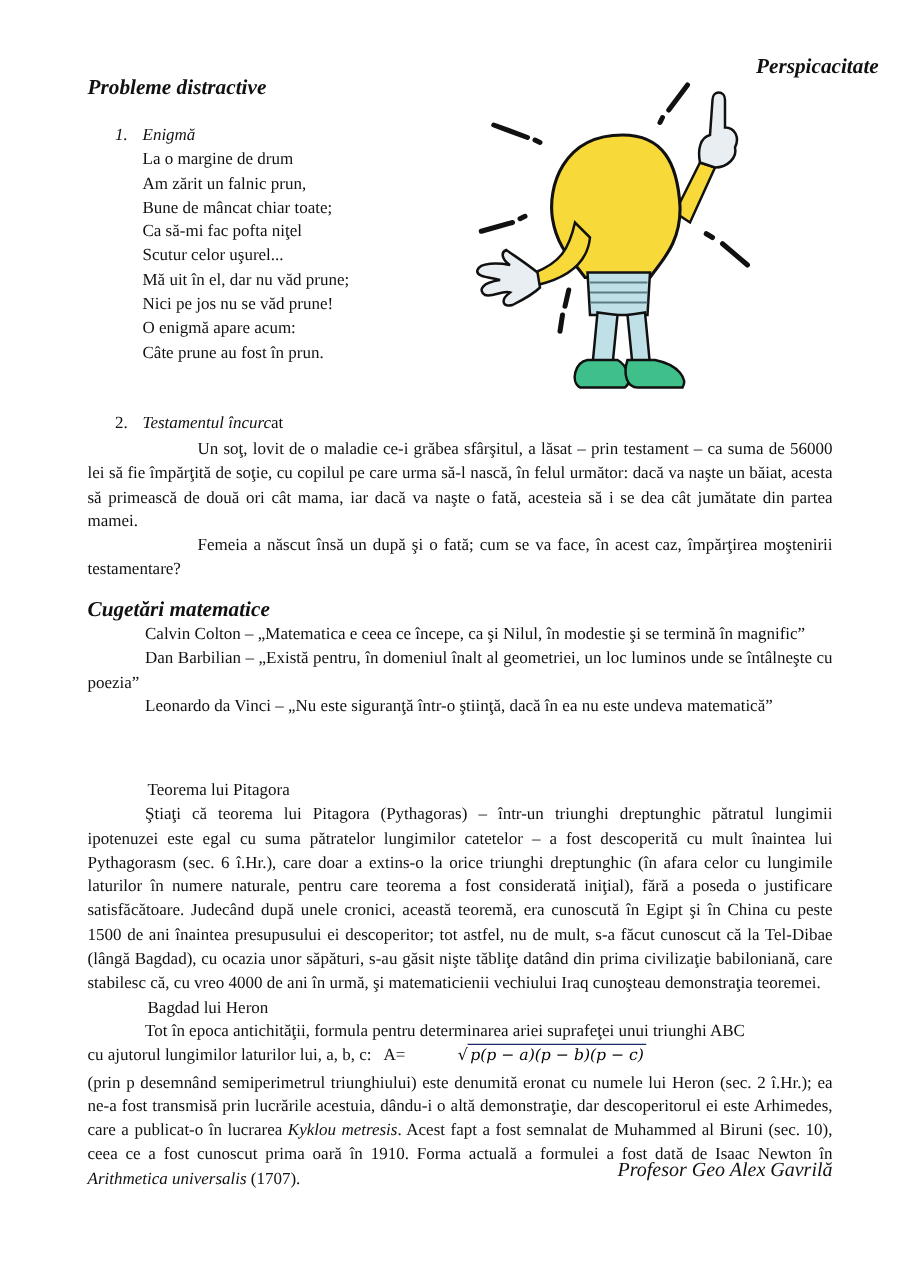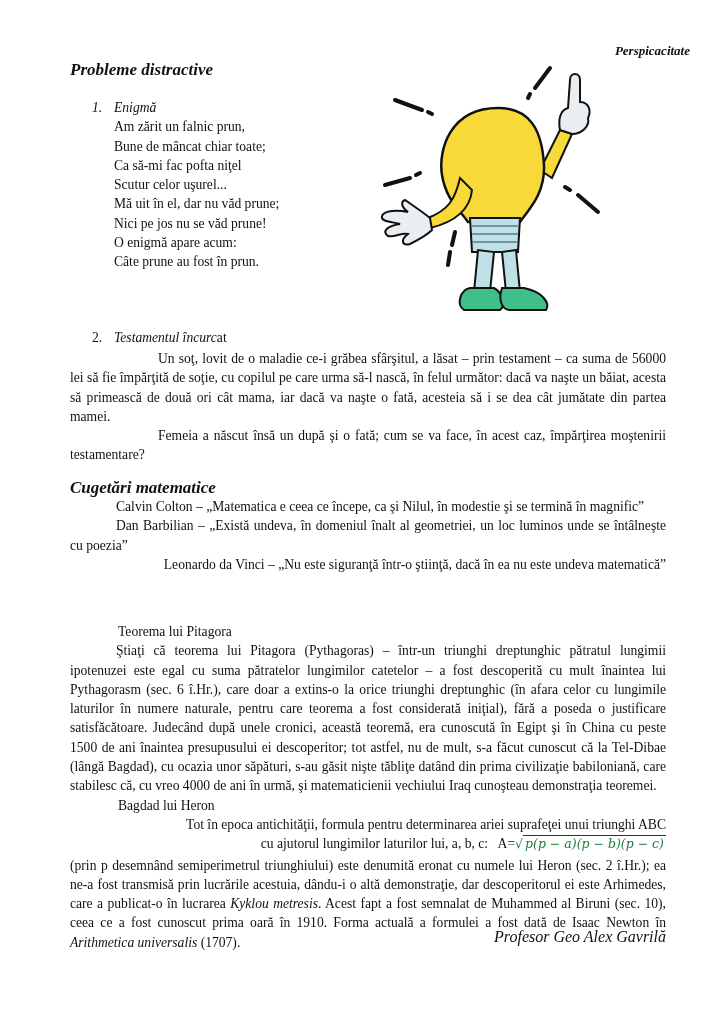--- a/index.html
+++ b/index.html
@@ -1,47 +1,48 @@
 <!DOCTYPE html>
 <html><head>
 <meta charset="utf-8">
 <style>
   html, body { margin: 0; padding: 0; background: #ffffff; }
   body { width: 724px; height: 1024px; position: relative; overflow: hidden;
          font-family: "Liberation Serif", "DejaVu Serif", serif; color: #111; font-size: 13.6px; }
   .page { position: absolute; left: 0; top: 0; width: 724px; height: 1024px; }
-  .running-head { position: absolute; right: 34px; top: 43px; font-weight: bold; font-style: italic; font-size: 13px; }
+  .running-head { position: absolute; right: 21px; top: 43px; font-weight: bold; font-style: italic; font-size: 17px; }
   .h { position: absolute; left: 70px; font-weight: bold; font-style: italic; font-size: 17px; }
   .poem { position: absolute; left: 92px; top: 98px; line-height: 19.3px; }
   .poem .num { display: inline-block; width: 22px; font-style: italic; }
   .poem .title { font-style: italic; }
   .poem .line { padding-left: 22px; }
   .block { position: absolute; left: 70px; width: 596px; text-align: justify; line-height: 19.3px; }
   .indent { text-indent: 88px; }
   .indent2 { padding-left: 46px; }
   .ind-label { padding-left: 48px; }
   .item2-title { position: absolute; left: 92px; top: 330px; }
   .item2-title .num { display: inline-block; width: 22px; }
-  .formula { color: #15803d; font-style: italic; font-family: "DejaVu Serif", serif; font-size: 12.5px; }
+  .formula { color: #000000; font-style: italic; font-family: "DejaVu Serif", serif; font-size: 12.5px; margin-left: 42px; }
   .sqrt { border-top: 1px solid #1a2a6e; padding: 0 2px; }
   .sign { position: absolute; right: 58px; top: 928px; font-style: italic; font-size: 16px; }
   .illus { position: absolute; left: 360px; top: 60px; width: 280px; height: 270px; }
-  .nojust { text-align: right; }
+  .nojust { text-align: left; }
 </style>
 </head>
 <body>
 
 <div class="page">
 
   <div class="running-head">Perspicacitate</div>
 
   <div class="h" style="top:60px;">Probleme distractive</div>
 
   <div class="poem">
     <div><span class="num">1.</span><span class="title">Enigmă</span></div>
+    <div class="line">La o margine de drum</div>
     <div class="line">Am zărit un falnic prun,</div>
     <div class="line">Bune de mâncat chiar toate;</div>
     <div class="line">Ca să-mi fac pofta niţel</div>
     <div class="line">Scutur celor uşurel...</div>
     <div class="line">Mă uit în el, dar nu văd prune;</div>
     <div class="line">Nici pe jos nu se văd prune!</div>
     <div class="line">O enigmă apare acum:</div>
     <div class="line">Câte prune au fost în prun.</div>
   </div>
 
@@ -90,21 +91,21 @@
   <div class="block" style="top:349px;">
     <div class="indent">Un soţ, lovit de o maladie ce-i grăbea sfârşitul, a lăsat – prin testament – ca suma de 56000 lei să fie împărţită de soţie, cu copilul pe care urma să-l nască, în felul următor: dacă va naşte un băiat, acesta să primească de două ori cât mama, iar dacă va naşte o fată, acesteia să i se dea cât jumătate din partea mamei.</div>
     <div class="indent">Femeia a născut însă un după şi o fată; cum se va face, în acest caz, împărţirea moştenirii testamentare?</div>
   </div>
 
   <div class="h" style="top:478px;">Cugetări matematice</div>
   <div class="block" style="top:497px;">
     <div class="indent2" style="text-indent:0; padding-left:0;">
         <div style="text-indent:46px;">Calvin Colton – „Matematica e ceea ce începe, ca şi Nilul, în modestie şi se termină în magnific”</div>
       </div>
-    <div style="text-indent:46px;">Dan Barbilian – „Există undeva, în domeniul înalt al geometriei, un loc luminos unde se întâlneşte cu poezia”</div>
+    <div style="text-indent:46px;">Dan Barbilian – „Există pentru, în domeniul înalt al geometriei, un loc luminos unde se întâlneşte cu poezia”</div>
     <div style="text-indent:46px;" class="nojust">Leonardo da Vinci – „Nu este siguranţă într-o ştiinţă, dacă în ea nu este undeva matematică”</div>
   </div>
 
   <div class="block" style="top:622px;">
     <div class="ind-label">Teorema lui Pitagora</div>
     <div style="text-indent:46px;">Ştiaţi că teorema lui Pitagora (Pythagoras) – într-un triunghi dreptunghic pătratul lungimii ipotenuzei este egal cu suma pătratelor lungimilor catetelor – a fost descoperită cu mult înaintea lui Pythagorasm (sec. 6 î.Hr.), care doar a extins-o la orice triunghi dreptunghic (în afara celor cu lungimile laturilor în numere naturale, pentru care teorema a fost considerată iniţial), fără a poseda o justificare satisfăcătoare. Judecând după unele cronici, această teoremă, era cunoscută în Egipt şi în China cu peste 1500 de ani înaintea presupusului ei descoperitor; tot astfel, nu de mult, s-a făcut cunoscut că la Tel-Dibae (lângă Bagdad), cu ocazia unor săpături, s-au găsit nişte tăbliţe datând din prima civilizaţie babiloniană, care stabilesc că, cu vreo 4000 de ani în urmă, şi matematicienii vechiului Iraq cunoşteau demonstraţia teoremei.</div>
     <div class="ind-label">Bagdad lui Heron</div>
     <div class="nojust" style="text-indent:46px;">Tot în epoca antichităţii, formula pentru determinarea ariei suprafeţei unui triunghi ABC</div>
     <div class="nojust">
       <span>cu ajutorul lungimilor laturilor lui, a, b, c:</span>&nbsp;&nbsp;

